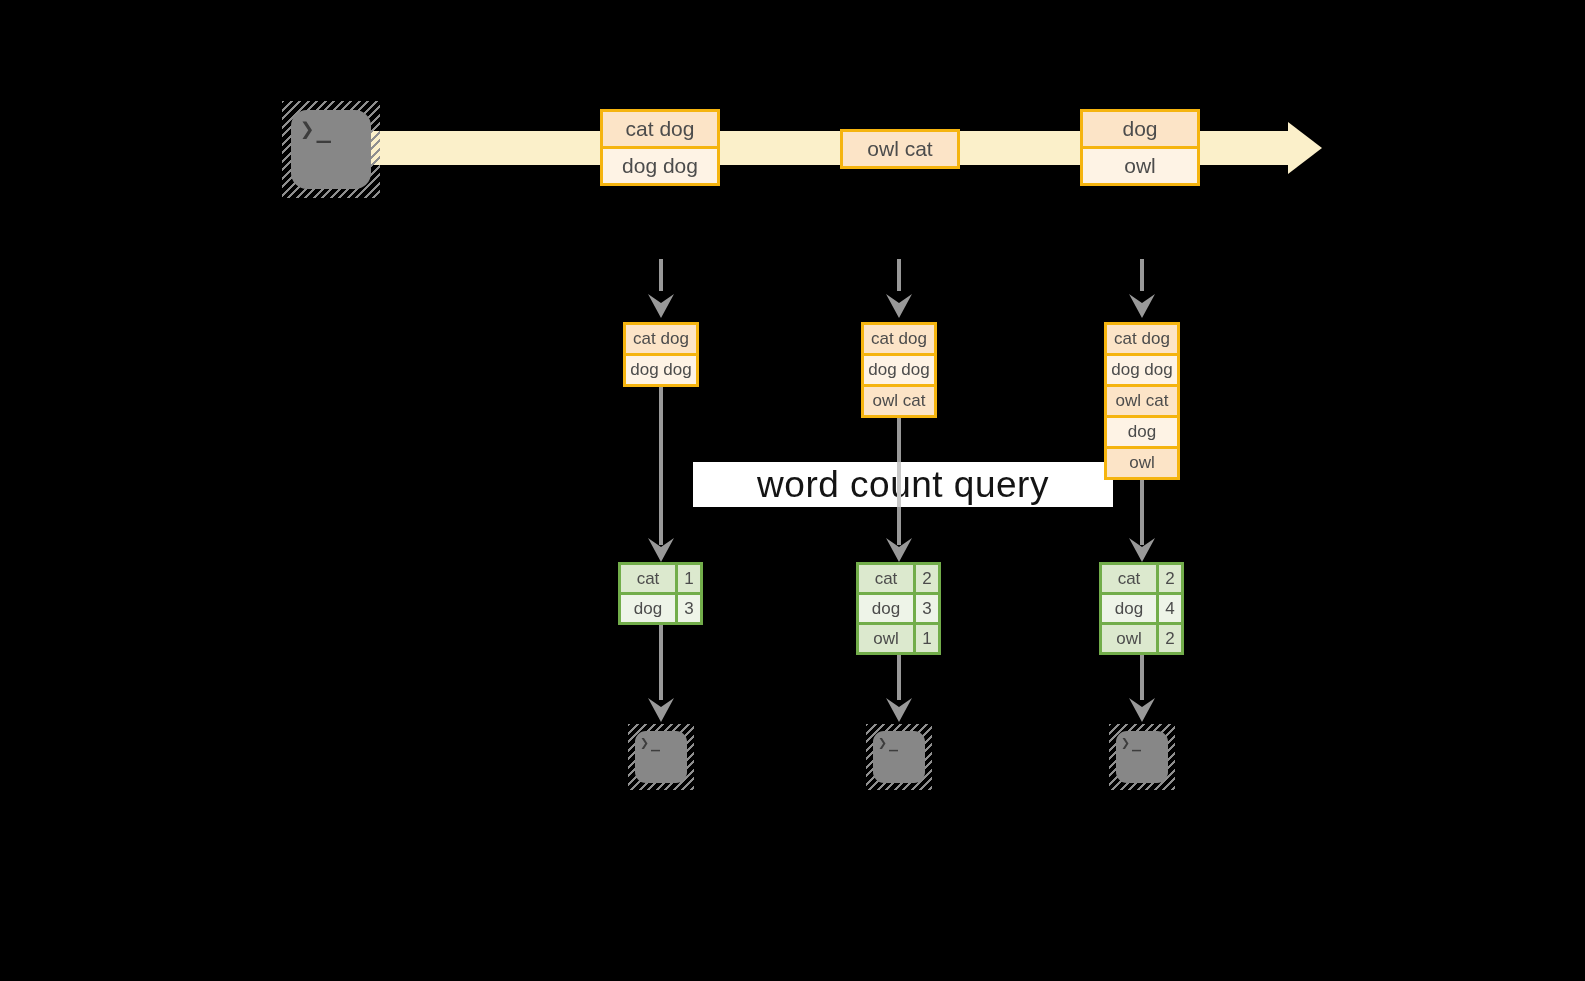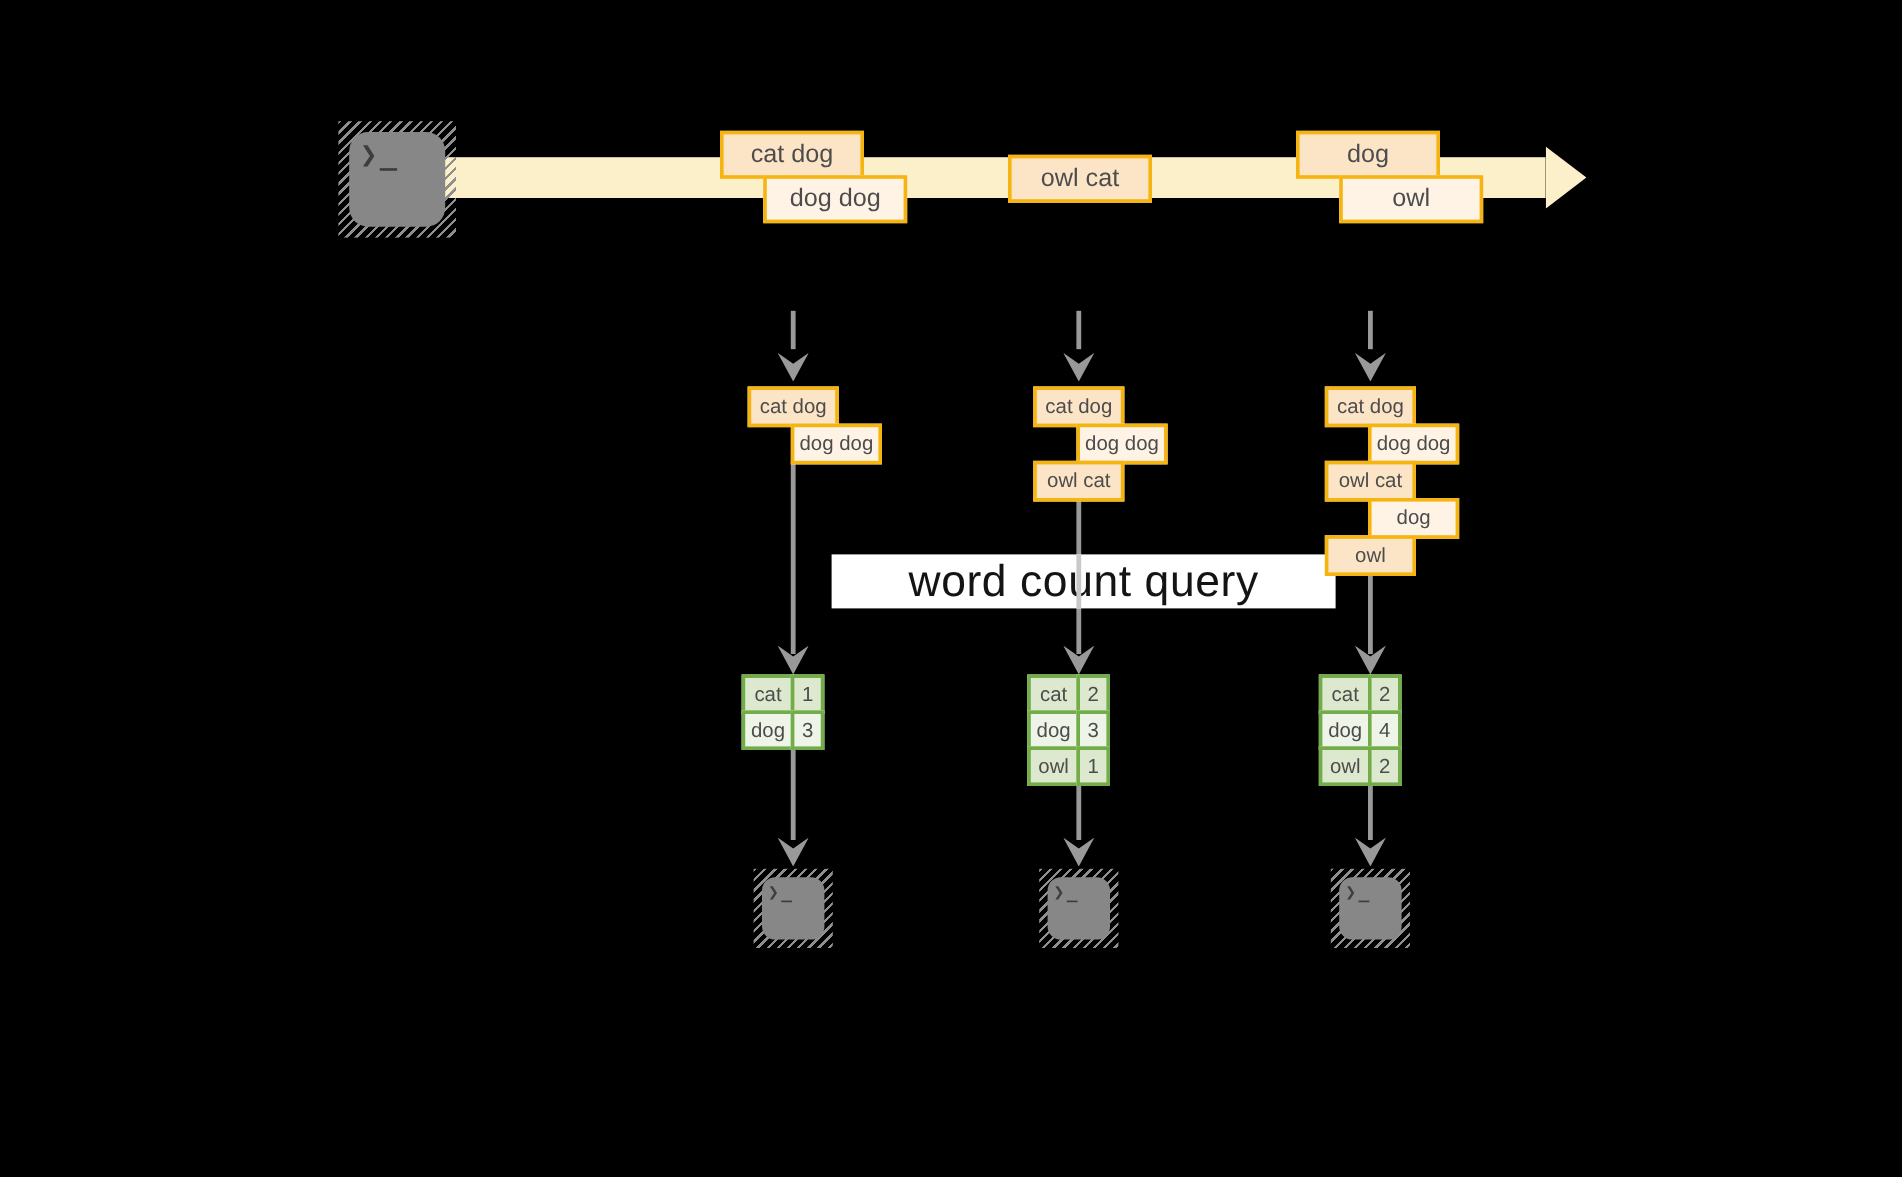--- a/index.html
+++ b/index.html
@@ -14,41 +14,41 @@
   .term-glyph{position:absolute;color:#3d3d3d;font-family:"DejaVu Sans Mono",monospace;
     font-weight:bold;letter-spacing:2px;}
   
   .stream-band{position:absolute;background:#FBF0CA;z-index:1;}
   .stream-head{position:absolute;background:#FBF0CA;z-index:1;
     clip-path:polygon(0 0,100% 50%,0 100%);}
   
   .batch{position:absolute;z-index:4;}
   .orow{box-sizing:border-box;border:3px solid #F5B40F;display:flex;align-items:center;
     justify-content:center;color:#4c4c4c;background:#FCE4C7;}
-  .orow.light{background:#FEF3E5;margin-left:36px;}
+  .orow.light{background:#FEF3E5;}
   .batch .orow{width:100%;}
   .batch .orow + .orow{margin-top:-3px;}
   .rec-lg{height:40px;font-size:21px;}
   .rec-sm{height:34px;font-size:17px;}
   
   .dash,.vline{position:absolute;width:4px;background:#999;z-index:1;}
   .ah{position:absolute;width:26px;height:24px;background:#999;z-index:4;
     clip-path:polygon(0 0,50% 38%,100% 0,50% 100%);}
   .band-line{position:absolute;width:4px;background:#c9c9c9;z-index:3;}
   
   .qband{position:absolute;left:693px;top:462px;width:420px;height:45px;background:#fff;z-index:2;
     display:flex;align-items:center;justify-content:center;}
   .qband span{color:#141414;font-size:37px;letter-spacing:0.5px;white-space:nowrap;}
   
   .gtable{position:absolute;z-index:4;}
   .grow{display:flex;}
   .grow + .grow{margin-top:-3px;}
   .gcell{box-sizing:border-box;border:3px solid #72AD4A;display:flex;align-items:center;
     justify-content:center;color:#4c4c4c;font-size:17px;height:33px;background:#DCE9CE;}
-  .gcell.name{width:44px;}
+  .gcell.name{width:60px;}
   .gcell.value{width:28px;margin-left:-3px;}
   .grow.light .gcell{background:#EEF4E8;}
 </style>
 </head>
 <body>
 
 <div id="stage">
 
   <div class="stream-band" style="left:370px;top:131px;width:918px;height:34px"></div>
   <div class="stream-head" style="left:1288px;top:122px;width:34px;height:52px"></div>

